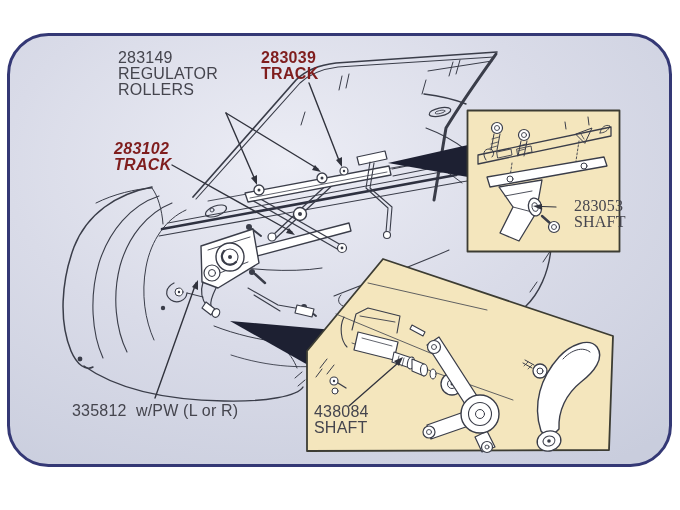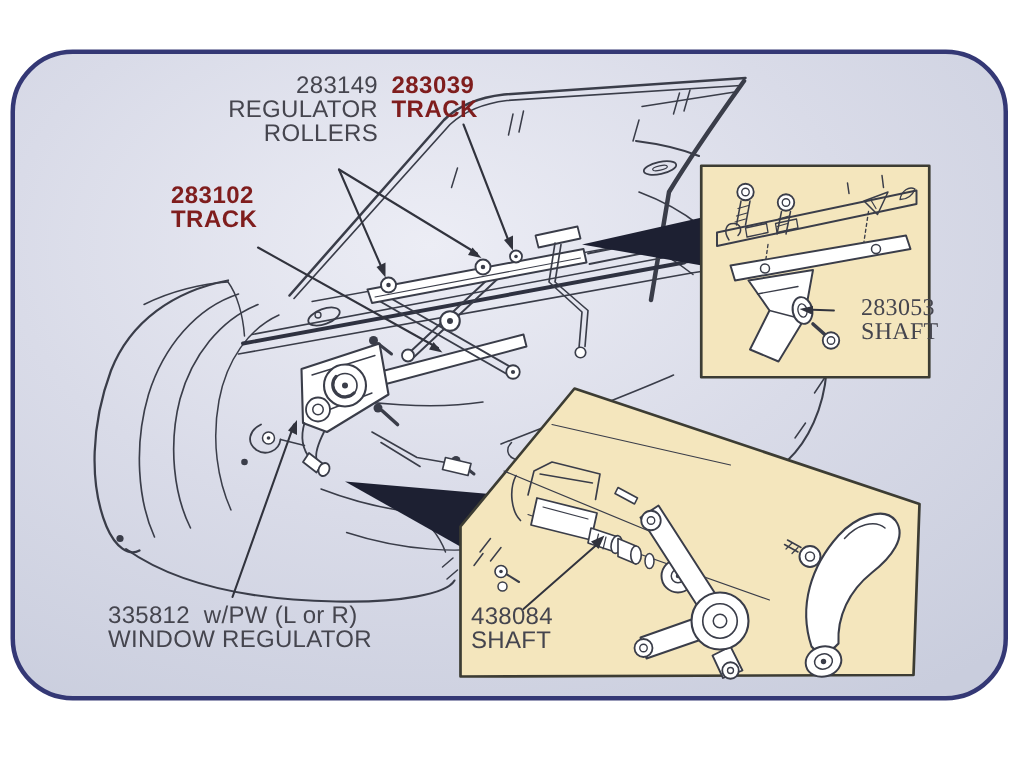--- a/index.html
+++ b/index.html
@@ -2,21 +2,21 @@
 <html><head>
 <meta charset="utf-8">
 <style>
   html,body{margin:0;padding:0;background:#ffffff;}
   #stage{position:relative;width:680px;height:510px;background:#ffffff;overflow:hidden;
          font-family:"Liberation Sans", sans-serif;}
   #art{position:absolute;left:0;top:0;width:680px;height:510px;}
   .lbl{position:absolute;font-size:16px;line-height:16px;color:#45454e;letter-spacing:0.2px;}
   .lbl span{display:block;}
   .lbl.bold{font-weight:700;color:#7f1d1d;letter-spacing:0.3px;}
-  .lbl.center{text-align:right;}
+  .lbl.center{text-align:left;}
   .pre{white-space:pre;}
 </style>
 </head>
 <body>
 
 <div id="stage">
 
   <svg id="art" viewBox="0 0 680 510" xmlns="http://www.w3.org/2000/svg">
     <defs>
       <radialGradient id="bgGrad" cx="42%" cy="30%" r="85%">
@@ -236,28 +236,27 @@
     <span>283149</span>
     <span>REGULATOR</span>
     <span>ROLLERS</span>
   </div>
 
   <div class="lbl bold" style="left:261px;top:50px;">
     <span>283039</span>
     <span>TRACK</span>
   </div>
 
-  <div class="lbl bold" style="left:114px;top:123px;">
+  <div class="lbl bold" style="left:114px;top:141px;font-style:italic;">
     <span>283102</span>
     <span>TRACK</span>
   </div>
 
   <div class="lbl" style="left:72px;top:403px;">
     <span class="pre">335812  w/PW (L or R)</span>
-    <span>WINDOW REGULATOR</span>
   </div>
 
   <div class="lbl" style="left:574px;top:198px;font-family:Liberation Serif, serif;">
     <span>283053</span>
     <span>SHAFT</span>
   </div>
 
   <div class="lbl" style="left:314px;top:404px;">
     <span>438084</span>
     <span>SHAFT</span>

